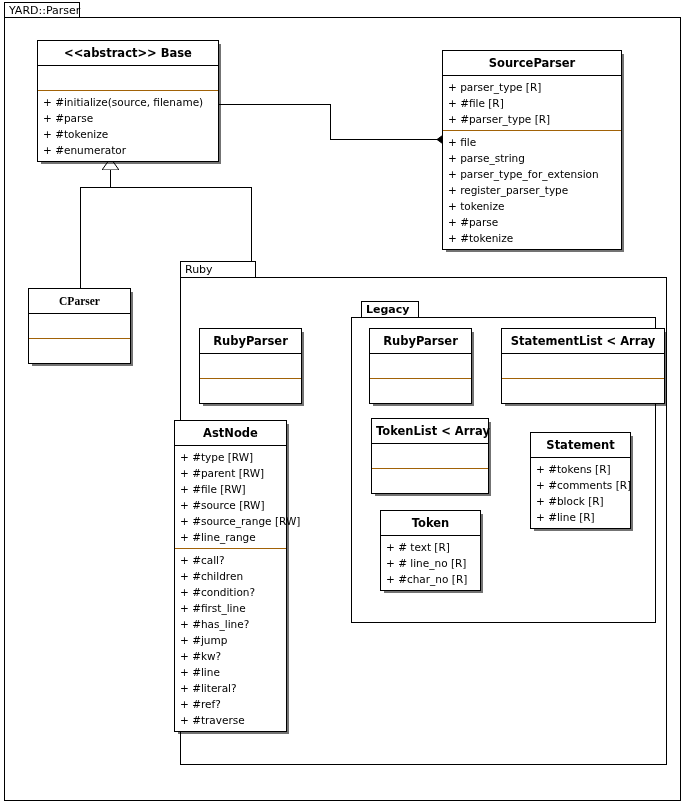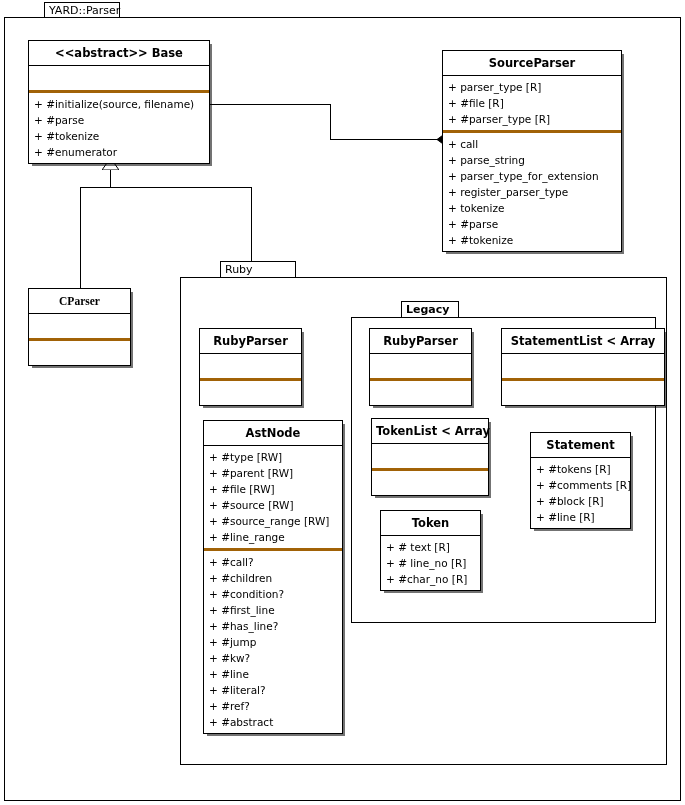--- a/index.html
+++ b/index.html
@@ -28,42 +28,41 @@
     position: absolute;
     border: 1px solid #000000;
     background: #ffffff;
     box-sizing: border-box;
     font-size: 11px;
     color: #000000;
     padding: 1px 4px 1px 4px;
     white-space: nowrap;
     line-height: 14px;
     border-bottom: none;
-    margin-left: 40px;
   }
   
   .cls {
     position: absolute;
     box-sizing: border-box;
     border: 1px solid #000000;
     background: #ffffff;
     box-shadow: 3px 3px 0 -1px rgba(0,0,0,0.55);
   }
   .cls .title {
     text-align: center;
     font-size: 11.5px;
     font-weight: bold;
     color: #000000;
     padding: 5px 4px 5px 4px;
     border-bottom: 1px solid #000000;
     white-space: nowrap;
     line-height: 14px;
   }
   .cls .compartment {
-    border-bottom: 3px solid #a16207;
+    border-bottom: 1px solid #a16207;
     padding: 3px 0 3px 0;
   }
   .cls .compartment:last-child {
     border-bottom: none;
   }
   .cls .compartment.empty {
     height: 24px;
     padding: 0;
   }
   .cls .row {
@@ -158,40 +157,40 @@
         <polygon points="0,5.5 6.5,0 13,5.5 6.5,11" fill="#000000" stroke="#000000" stroke-width="1"></polygon>
       </svg>
   </div>
 
   <div class="pkg-tab" style="left:180px; top:261px; width:76px; height:17px;">Ruby</div>
   <div class="pkg-frame" style="left:180px; top:277px; width:487px; height:488px;"></div>
 
   <div class="pkg-tab" style="left:361px; top:301px; width:58px; height:17px;font-weight:bold;">Legacy</div>
   <div class="pkg-frame" style="left:351px; top:317px; width:305px; height:306px;"></div>
 
-  <div class="cls" style="left:28px; top:40px; width:182px;">
+  <div class="cls" style="left:37px; top:40px; width:182px;">
     <div class="title">&lt;&lt;abstract&gt;&gt; Base</div>
     <div class="compartment empty"></div>
     <div class="compartment">
       <div class="row">+ #initialize(source, filename)</div>
       <div class="row">+ #parse</div>
       <div class="row">+ #tokenize</div>
       <div class="row">+ #enumerator</div>
     </div>
   </div>
 
   <div class="cls" style="left:442px; top:50px; width:180px;">
     <div class="title">SourceParser</div>
     <div class="compartment">
       <div class="row">+ parser_type [R]</div>
       <div class="row">+ #file [R]</div>
       <div class="row">+ #parser_type [R]</div>
     </div>
     <div class="compartment">
-      <div class="row">+ call</div>
+      <div class="row">+ file</div>
       <div class="row">+ parse_string</div>
       <div class="row">+ parser_type_for_extension</div>
       <div class="row">+ register_parser_type</div>
       <div class="row">+ tokenize</div>
       <div class="row">+ #parse</div>
       <div class="row">+ #tokenize</div>
     </div>
   </div>
 
   <div class="cls" style="left:28px; top:288px; width:103px;font-family:Liberation Serif, serif;">
@@ -211,42 +210,42 @@
     <div class="compartment empty"></div>
     <div class="compartment empty"></div>
   </div>
 
   <div class="cls" style="left:501px; top:328px; width:164px;">
     <div class="title">StatementList &lt; Array</div>
     <div class="compartment empty"></div>
     <div class="compartment empty"></div>
   </div>
 
-  <div class="cls" style="left:203px; top:420px; width:140px;">
+  <div class="cls" style="left:174px; top:420px; width:113px;">
     <div class="title">AstNode</div>
     <div class="compartment">
       <div class="row">+ #type [RW]</div>
       <div class="row">+ #parent [RW]</div>
       <div class="row">+ #file [RW]</div>
       <div class="row">+ #source [RW]</div>
       <div class="row">+ #source_range [RW]</div>
       <div class="row">+ #line_range</div>
     </div>
     <div class="compartment">
       <div class="row">+ #call?</div>
       <div class="row">+ #children</div>
       <div class="row">+ #condition?</div>
       <div class="row">+ #first_line</div>
       <div class="row">+ #has_line?</div>
       <div class="row">+ #jump</div>
       <div class="row">+ #kw?</div>
       <div class="row">+ #line</div>
       <div class="row">+ #literal?</div>
       <div class="row">+ #ref?</div>
-      <div class="row">+ #abstract</div>
+      <div class="row">+ #traverse</div>
     </div>
   </div>
 
   <div class="cls" style="left:371px; top:418px; width:118px;">
     <div class="title">TokenList &lt; Array</div>
     <div class="compartment empty"></div>
     <div class="compartment empty"></div>
   </div>
 
   <div class="cls" style="left:530px; top:432px; width:101px;">

